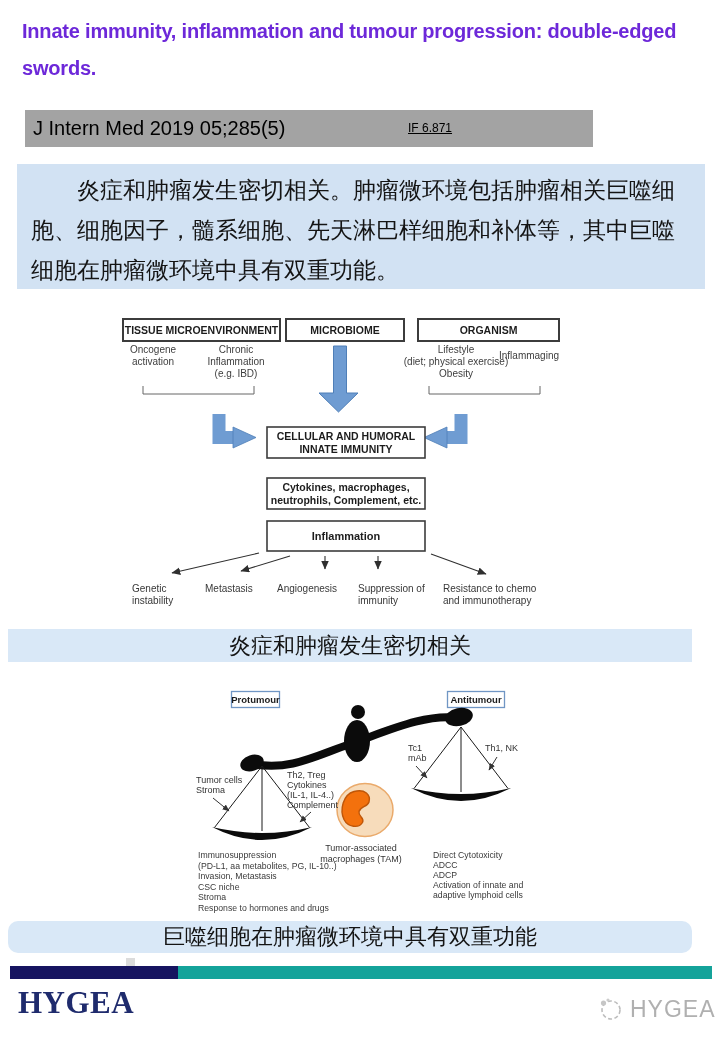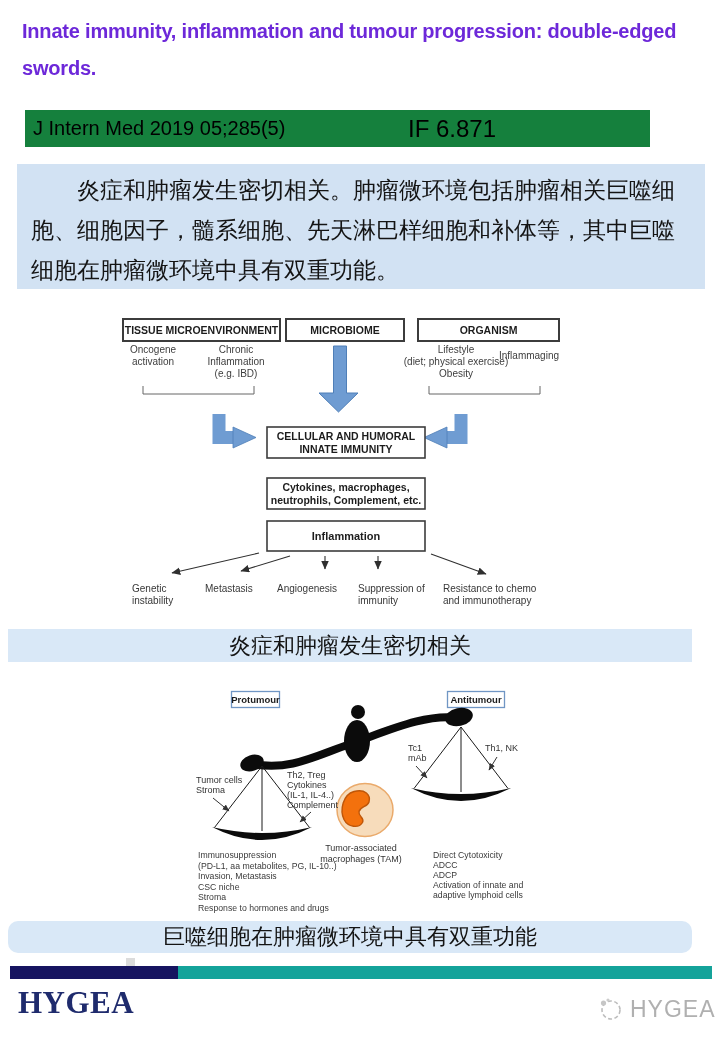--- a/index.html
+++ b/index.html
@@ -9,24 +9,24 @@
   }
   .abs{position:absolute;}
   
   .title{
     top:13px;left:22px;width:666px;
     font-size:20px;font-weight:700;color:#6d28d9;line-height:37px;
     letter-spacing:-0.2px;
   }
   
   .journal-bar{
-    top:110px;left:25px;width:625px;height:37px;background:#15803d;
+    top:110px;left:25px;width:568px;height:37px;background:#a3a3a3;
   }
   .journal-bar .cite{position:absolute;left:8px;top:0;line-height:37px;font-size:20px;color:#000;}
-  .journal-bar .if{position:absolute;left:383px;top:0;line-height:37px;font-size:24px;color:#000;}
+  .journal-bar .if{position:absolute;left:383px;top:0;line-height:37px;font-size:12px;color:#000;text-decoration:underline;}
   
   .abstract{
     top:164px;left:17px;width:688px;height:125px;background:#d2e2f3;
     box-sizing:border-box;padding:6px 16px 0 14px;
     font-size:23px;line-height:40px;color:#141414;text-indent:46px;
   }
   
   .caption{
     left:8px;width:684px;background:#d9e8f7;text-align:center;
     font-size:22px;color:#141414;

